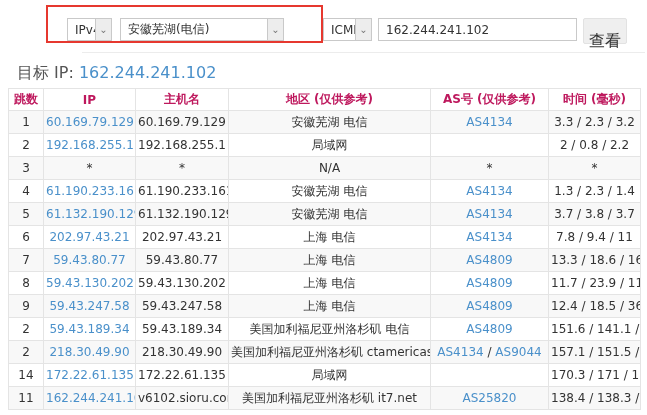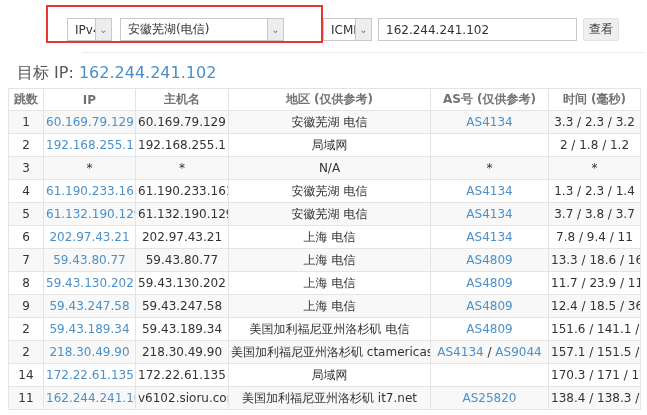--- a/index.html
+++ b/index.html
@@ -16,39 +16,39 @@
   
   .sel{position:absolute;top:18px;height:23px;border:1px solid #c9c9c9;background:#fff;
     display:flex;align-items:center;font-size:12px;color:var(--text);cursor:pointer;}
   .sel-label{flex:1;padding-left:7px;white-space:nowrap;overflow:hidden;}
   .sel-arrow{width:16px;height:100%;border-left:1px solid #c9c9c9;background:#ededed;
     display:flex;align-items:center;justify-content:center;font-size:10px;color:#777;}
   .txt-input{position:absolute;top:18px;height:23px;border:1px solid #c9c9c9;background:#fff;
     font-size:12px;color:var(--text);padding:0 7px;outline:none;
     font-family:"DejaVu Sans","Liberation Sans",sans-serif;}
   .view-btn{position:absolute;top:18px;height:23px;background:#efefef;border:1px solid #e2e2e2;
-    border-radius:2px;font-size:12px;color:var(--text);padding:0 5px;cursor:pointer;
+    border-radius:2px;font-size:16px;color:var(--text);padding:12px 5px;cursor:pointer;
     font-family:"DejaVu Sans","Liberation Sans",sans-serif;}
   .form-divider{position:absolute;left:82px;top:52px;width:563px;height:1px;background:#ececec;}
 
   
   .annotation{position:absolute;border:2px solid var(--annotation);background:transparent;pointer-events:none;}
   .annotation-form{left:46px;top:5px;width:277px;height:38px;}
   .annotation-ips{left:56px;top:247px;width:74px;height:77px;}
 
   
   .target-line{position:absolute;left:17px;top:63px;font-size:16px;color:#555;}
   .target-line .ip{color:var(--link);}
 
   
   table.trace{position:absolute;left:8px;top:88px;width:632px;border-collapse:collapse;
     table-layout:fixed;font-size:12px;color:var(--text);}
   table.trace th,table.trace td{border:1px solid var(--border);text-align:center;
     padding:0 2px;white-space:nowrap;overflow:hidden;}
-  table.trace thead th{height:22px;font-weight:bold;color:#737373;background:#fff;}
+  table.trace thead th{height:22px;font-weight:bold;color:#be185d;background:#fff;}
   table.trace tbody td{height:23px;font-weight:normal;}
   table.trace tbody tr:nth-child(odd){background:#f8f8f8;}
   table.trace tbody tr:nth-child(even){background:#ffffff;}
   a.link{color:var(--link);text-decoration:none;cursor:pointer;}
 </style>
 </head>
 <body>
 
 <div class="page">
 
@@ -108,21 +108,21 @@
       <td>安徽芜湖 电信</td>
       <td><a class="link">AS4134</a></td>
       <td>3.3 / 2.3 / 3.2</td>
     </tr>
         <tr>
       <td>2</td>
       <td><a class="link">192.168.255.1</a></td>
       <td>192.168.255.1</td>
       <td>局域网</td>
       <td></td>
-      <td>2 / 1.8 / 1.2</td>
+      <td>2 / 0.8 / 2.2</td>
     </tr>
         <tr>
       <td>3</td>
       <td>*</td>
       <td>*</td>
       <td>N/A</td>
       <td>*</td>
       <td>*</td>
     </tr>
         <tr>

